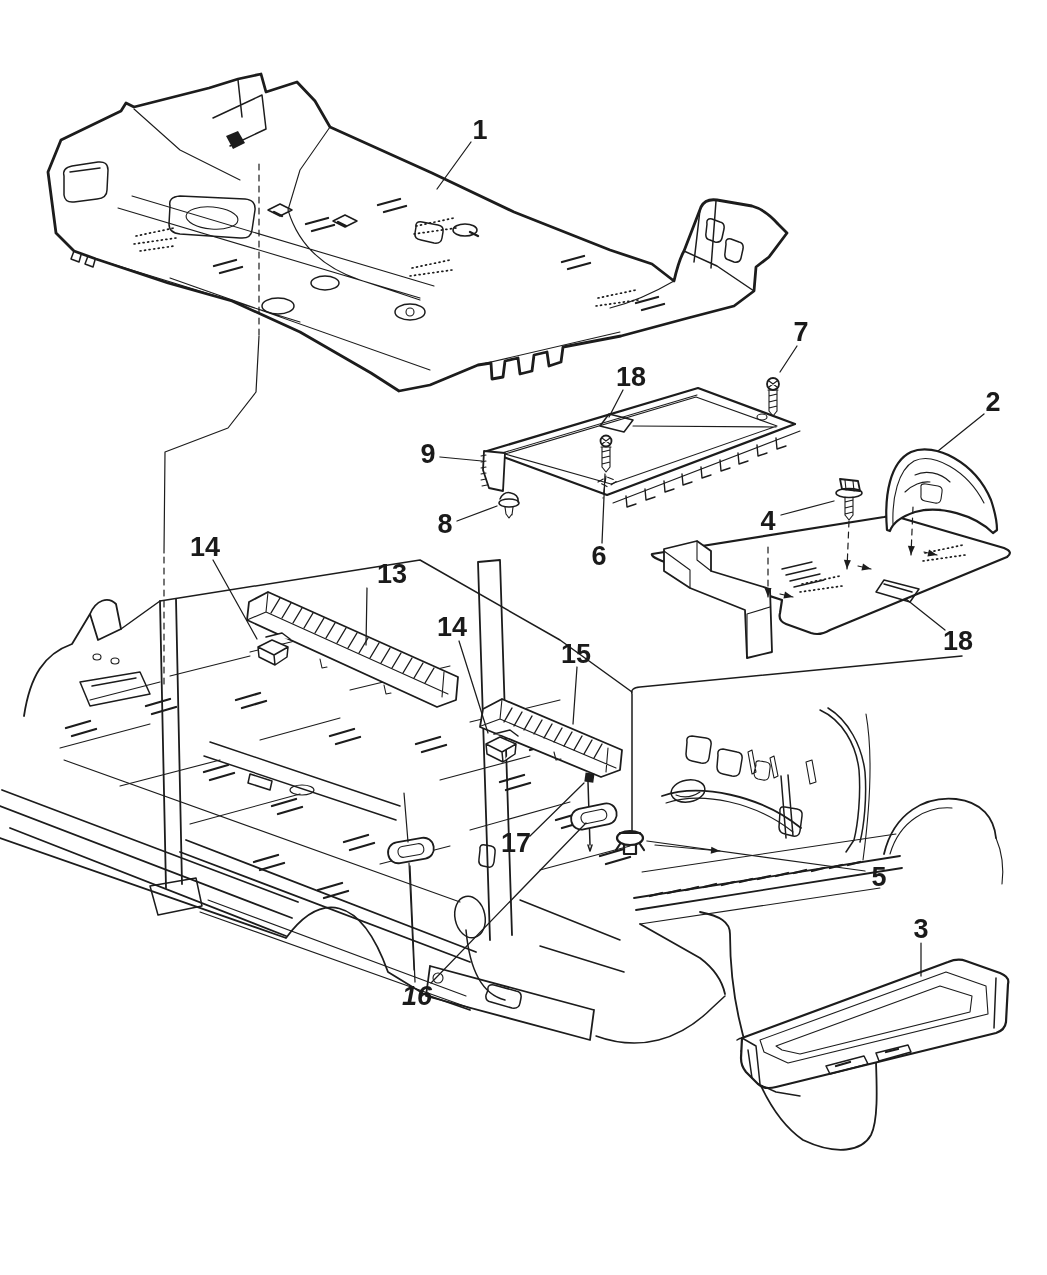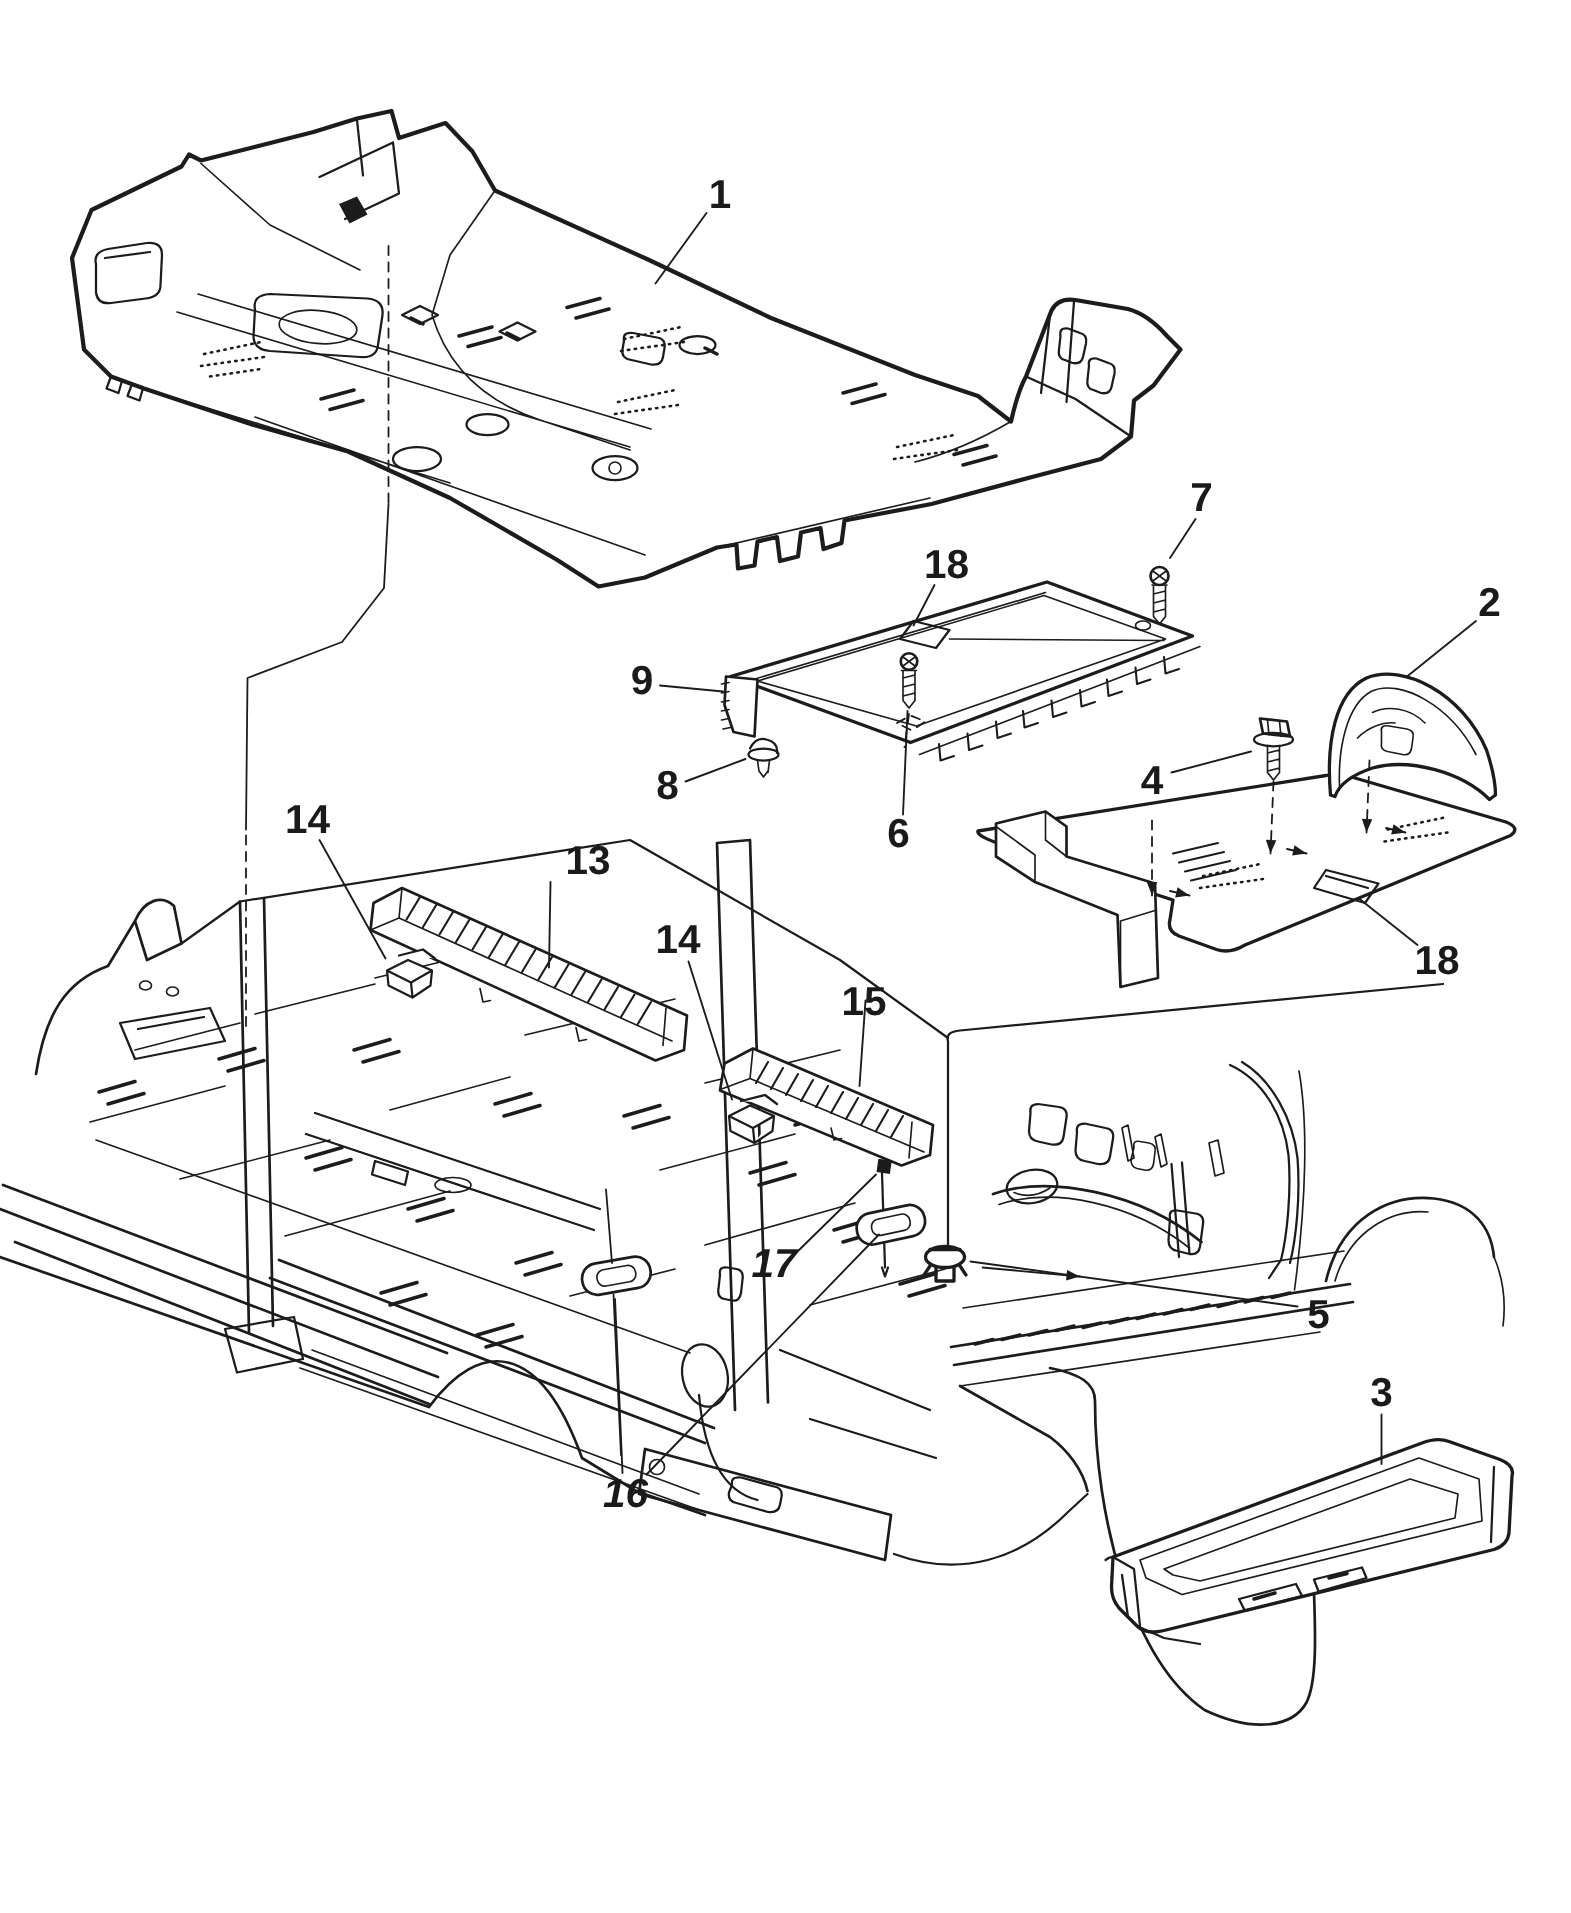--- a/index.html
+++ b/index.html
@@ -240,21 +240,21 @@
       <div class="callout" style="left: 631px; top: 377px;">18</div>
       <div class="callout" style="left: 801px; top: 332px;">7</div>
       <div class="callout" style="left: 993px; top: 402px;">2</div>
       <div class="callout" style="left: 428px; top: 454px;">9</div>
       <div class="callout" style="left: 445px; top: 524px;">8</div>
       <div class="callout" style="left: 599px; top: 556px;">6</div>
       <div class="callout" style="left: 768px; top: 521px;">4</div>
       <div class="callout" style="left: 205px; top: 547px;">14</div>
       <div class="callout" style="left: 367px; top: 574px; margin-left: 25px;">13</div>
       <div class="callout" style="left: 452px; top: 627px;">14</div>
-      <div class="callout" style="left: 576px; top: 668px;">15</div>
+      <div class="callout" style="left: 576px; top: 654px;">15</div>
       <div class="callout" style="left: 958px; top: 641px;">18</div>
-      <div class="callout" style="left: 516px; top: 843px; font-style: italic;">17</div>
+      <div class="callout" style="left: 516px; top: 843px;">17</div>
       <div class="callout" style="left: 417px; top: 996px; font-style: italic;">16</div>
       <div class="callout" style="left: 879px; top: 877px;">5</div>
       <div class="callout" style="left: 921px; top: 929px;">3</div>
     </div>
 
 </div>
 
 </body></html>

